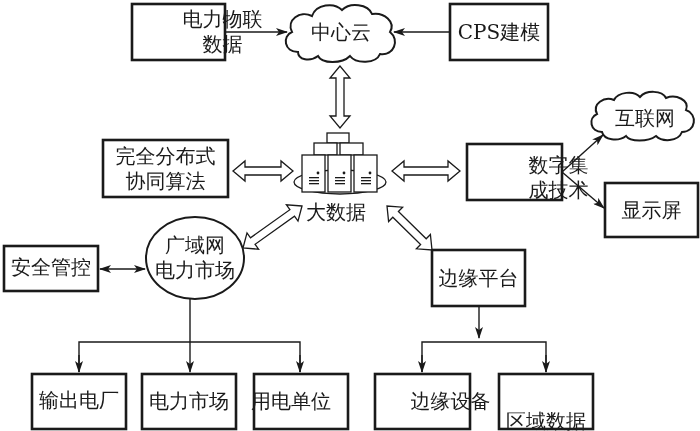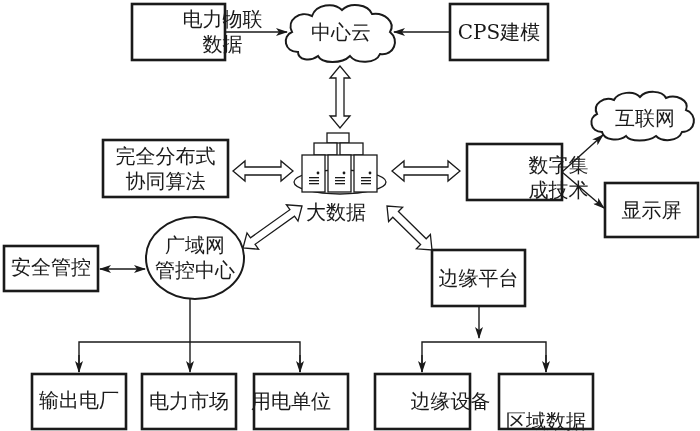--- a/index.html
+++ b/index.html
@@ -96,19 +96,19 @@
 <div class="lbl" style="left:450px;top:4px;width:98px;height:56px;border-radius:16px;">CPS建模</div>
 <div class="lbl" style="left:103px;top:140px;width:125px;height:57px;">完全分布式
 协同算法</div>
 <div class="lbl" style="left:296px;top:198px;width:80px;height:28px;">大数据</div>
 <div class="lbl" style="left:467px;top:144px;width:95px;height:68px;padding-left:44px;">数字集
 成技术</div>
 <div class="lbl" style="left:604px;top:104px;width:82px;height:28px;">互联网</div>
 <div class="lbl" style="left:605px;top:183px;width:93px;height:54px;">显示屏</div>
 <div class="lbl" style="left:4px;top:246px;width:94px;height:42px;">安全管控</div>
 <div class="lbl" style="left:146px;top:226px;width:98px;height:64px;">广域网
-管控中心</div>
+电力市场</div>
 <div class="lbl" style="left:432px;top:250px;width:93px;height:56px;">边缘平台</div>
 <div class="lbl" style="left:32px;top:374px;width:94px;height:55px;font-family:Liberation Mono, monospace;">输出电厂</div>
 <div class="lbl" style="left:142px;top:374px;width:94px;height:55px;">电力市场</div>
 <div class="lbl" style="left:244px;top:374px;width:94px;height:55px;">用电单位</div>
 <div class="lbl" style="left:375px;top:374px;width:95px;height:55px;padding-left:28px;">边缘设备</div>
 <div class="lbl" style="left:499px;top:374px;width:94px;height:55px;margin-top:20px;">区域数据</div>
 
 </body></html>

